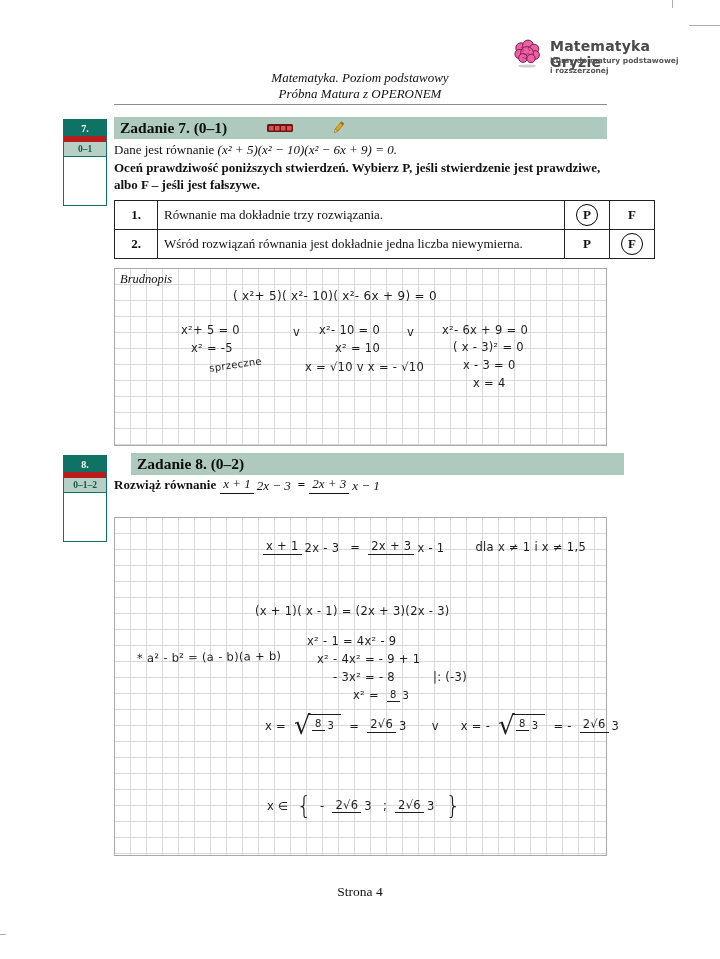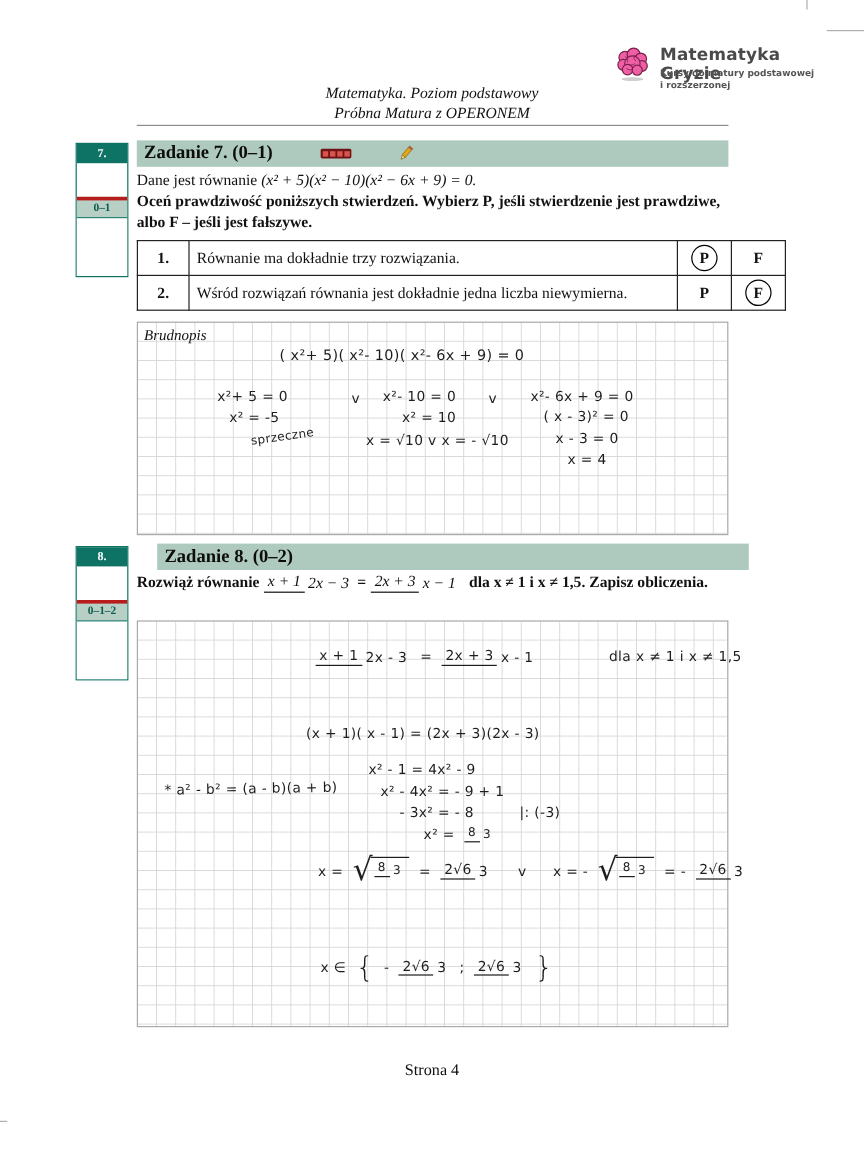--- a/index.html
+++ b/index.html
@@ -15,21 +15,21 @@
   .logo-name{font-family:"DejaVu Sans",sans-serif;font-weight:bold;font-size:14px;color:#4a4a4a;letter-spacing:.2px;}
   .logo-tag{font-family:"DejaVu Sans",sans-serif;font-weight:bold;font-size:7.5px;color:#555;line-height:1.35;}
 
   
   .hdr-line{font-style:italic;font-size:13px;text-align:center;width:492px;left:114px;}
   .rule{height:1px;background:#8c8c8c;}
 
   
   .mbox{width:42px;border:1px solid #0e7265;background:#fff;}
   .mbox .mnum{background:#0e7265;color:#fff;font-weight:bold;font-size:10px;text-align:center;padding:3px 0 2px;}
-  .mbox .mpts{background:#b7cfc4;color:#0e5a50;font-weight:bold;font-size:9.5px;text-align:center;padding:2px 0;border-top:3px solid #b91c1c;border-bottom:1px solid #0e7265;margin-top:28px;}
+  .mbox .mpts{background:#b7cfc4;color:#0e5a50;font-weight:bold;font-size:9.5px;text-align:center;padding:2px 0;border-top:6px solid #b91c1c;border-bottom:1px solid #0e7265;}
   .mbox .mblank{height:48px;background:#fff;}
 
   
   .tbar{left:114px;width:493px;height:22px;background:#aec9bd;display:flex;align-items:center;padding-left:6px;box-sizing:border-box;}
   .tbar .ttext{font-weight:bold;font-size:15.5px;color:#0d0d0d;}
 
   
   .body-text{font-size:13px;line-height:1.3;}
   .bold{font-weight:bold;}
   .math{font-style:italic;}
@@ -196,36 +196,35 @@
   <span class="bold">Rozwiąż równanie</span>
   <span class="frac frac-print">
     <span class="num">x + 1</span>
     <span class="den">2x − 3</span>
   </span>
   <span class="bold">=</span>
   <span class="frac frac-print">
     <span class="num">2x + 3</span>
     <span class="den">x − 1</span>
   </span>
-  <span class="bold" style="margin-left:4px;">dla x ≠ 1 i x ≠ 1,5. Zapisz obliczenia.</span>
 </div>
 
 <div class="abs gridbox" style="top:517px;height:339px;">
 
   <div class="abs hwrow hw" style="left:148px;top:22px;">
     <span class="frac">
       <span class="num">x + 1</span>
       <span class="den">2x - 3</span>
     </span>
     <span>=</span>
     <span class="frac">
       <span class="num">2x + 3</span>
       <span class="den">x - 1</span>
     </span>
-    <span style="margin-left:52px;">dla   x ≠ 1     i   x ≠ 1,5</span>
+    <span style="margin-left:20px;">dla   x ≠ 1     i   x ≠ 1,5</span>
   </div>
 
   <div class="abs hw" style="left:140px;top:86px;">(x + 1)( x - 1)  = (2x + 3)(2x - 3)</div>
 
   <div class="abs hw" style="left:192px;top:116px;">x² - 1  =  4x² - 9</div>
   <div class="abs hw tilt1" style="left:22px;top:132px;">* a² - b² = (a - b)(a + b)</div>
   <div class="abs hw" style="left:202px;top:134px;">x² - 4x²  =  - 9 + 1</div>
   <div class="abs hw" style="left:218px;top:152px;">- 3x²  =  - 8</div>
   <div class="abs hw" style="left:318px;top:152px;">|: (-3)</div>
 

